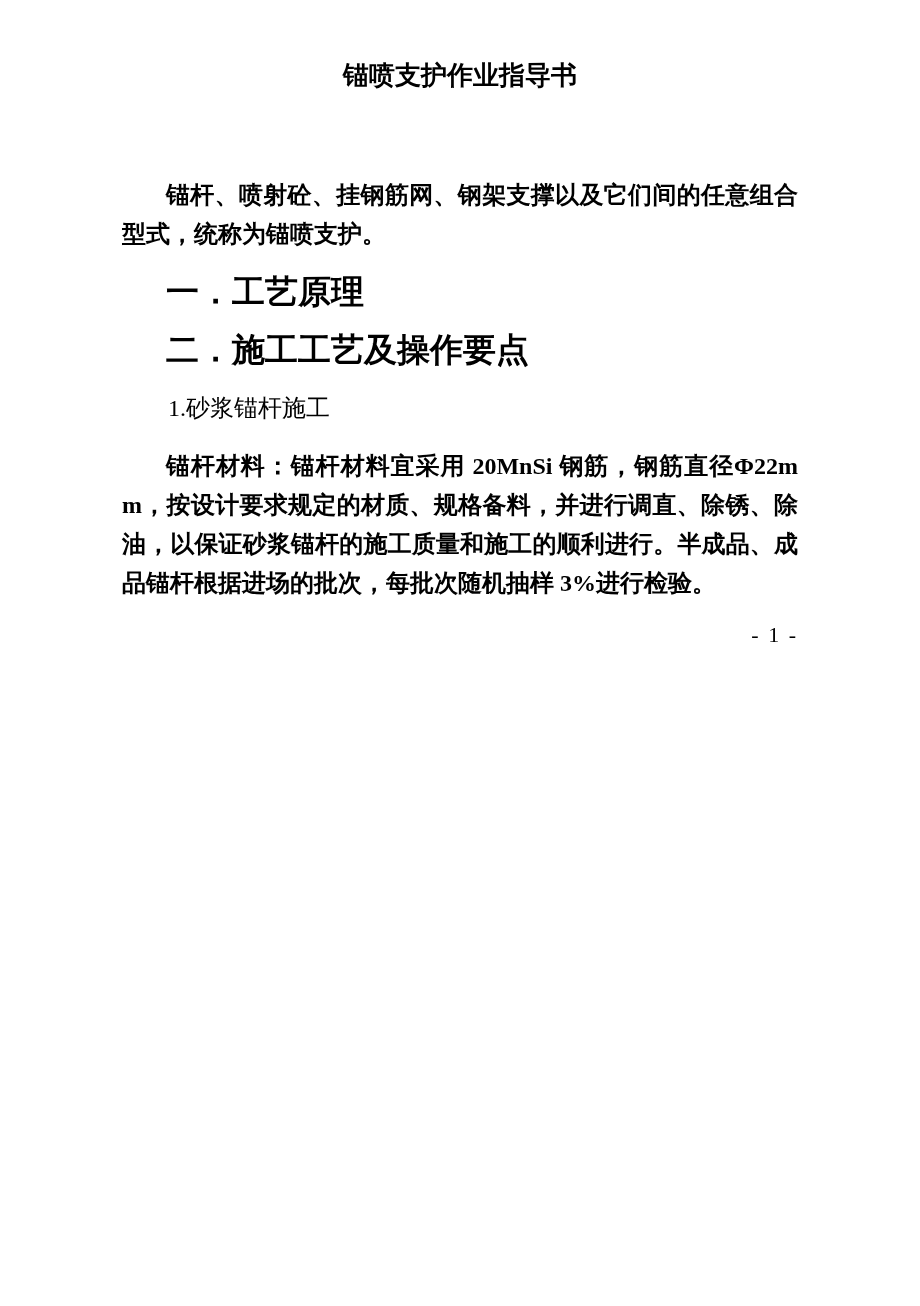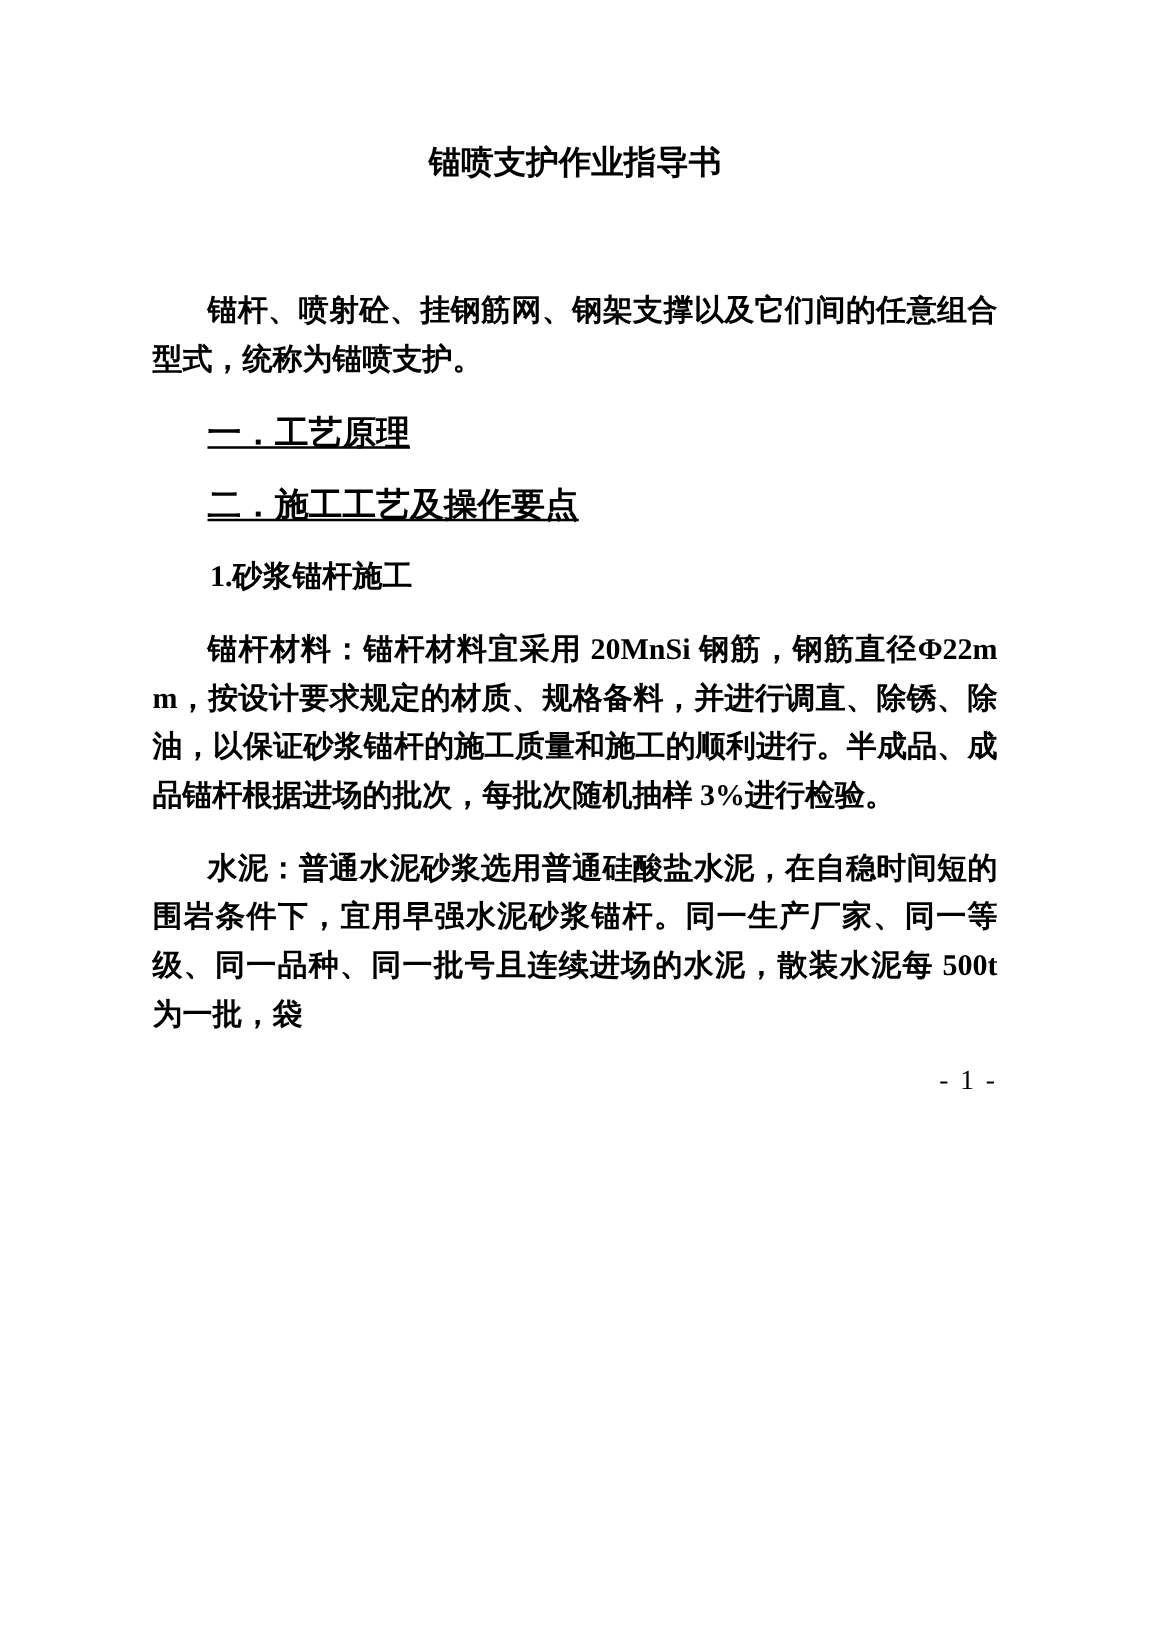--- a/index.html
+++ b/index.html
@@ -13,50 +13,49 @@
     height: 1306px;
     background: #ffffff;
     color: #000000;
     font-family: "Liberation Serif", "DejaVu Serif", serif;
     overflow: hidden;
     box-sizing: border-box;
   }
   .content {
     width: 676px;
     margin-left: 122px;
-    padding-top: 110px;
+    padding-top: 56px;
     box-sizing: border-box;
   }
   .doc-title {
     font-size: 26px;
     font-weight: bold;
     text-align: center;
     line-height: 40px;
     margin: 0 0 80px 0;
   }
   .para {
     font-size: 24px;
     line-height: 39px;
     text-align: justify;
     text-indent: 44px;
     margin: 0 0 19px 0;
     word-break: break-all;
     font-weight: bold;
   }
   .heading {
-    font-size: 27px;
+    font-size: 33px;
     font-weight: bold;
     line-height: 39px;
     text-indent: 44px;
     margin: 0 0 19px 0;
-    text-decoration: underline;
   }
   .subhead {
     font-size: 24px;
-    font-weight: bold;
+    font-weight: normal;
     line-height: 39px;
     text-indent: 46px;
     margin: 0 0 19px 0;
   }
   .page-number {
     font-size: 22px;
     line-height: 26px;
     text-align: right;
     margin: 4px 0 0 0;
     letter-spacing: 2px;
@@ -76,18 +75,17 @@
 
 
 
     <h2 class="heading">二．施工工艺及操作要点</h2>
 
     <p class="subhead">1.砂浆锚杆施工</p>
 
 
     <p class="para">锚杆材料：锚杆材料宜采用 20MnSi 钢筋，钢筋直径Φ22mm，按设计要求规定的材质、规格备料，并进行调直、除锈、除油，以保证砂浆锚杆的施工质量和施工的顺利进行。半成品、成品锚杆根据进场的批次，每批次随机抽样 3%进行检验。</p>
 
-    <p class="para">水泥：普通水泥砂浆选用普通硅酸盐水泥，在自稳时间短的围岩条件下，宜用早强水泥砂浆锚杆。同一生产厂家、同一等级、同一品种、同一批号且连续进场的水泥，散装水泥每 500t 为一批，袋</p>
 
     <div class="page-number">- 1 -</div>
 
   </div>
 </div>
 
 </body></html>

